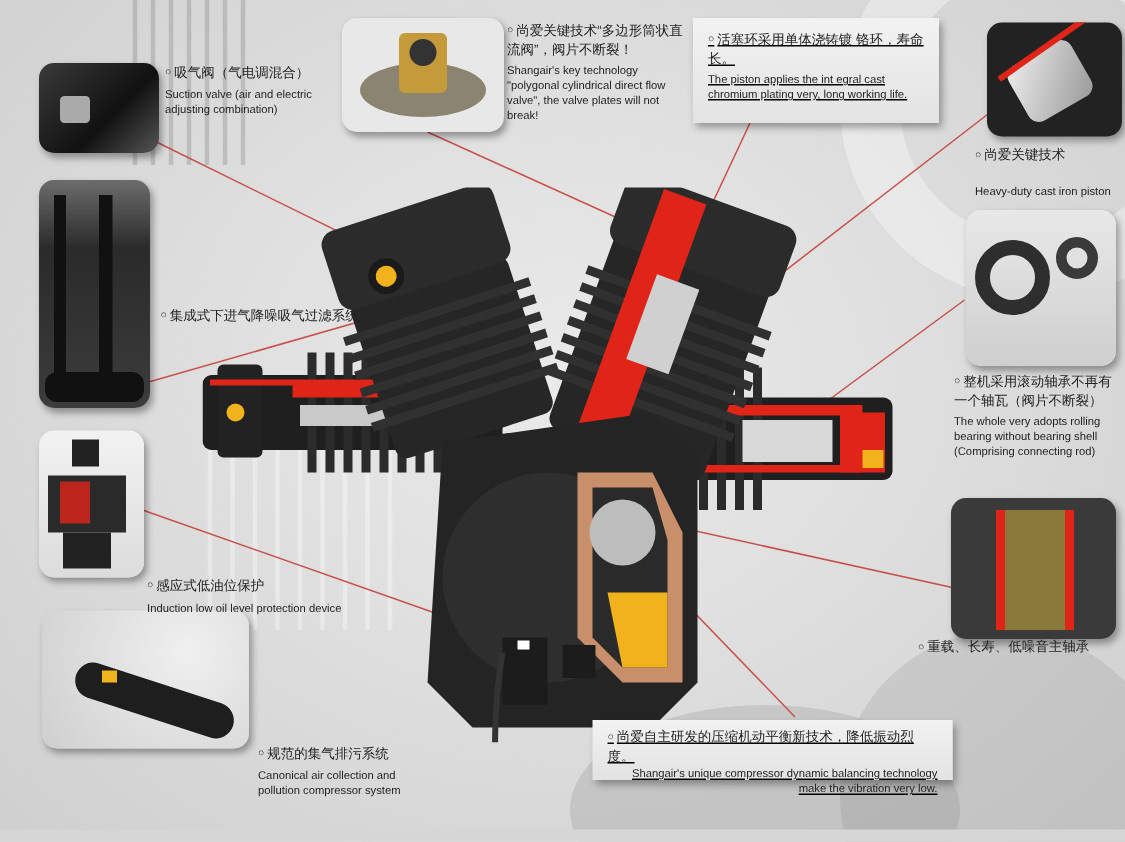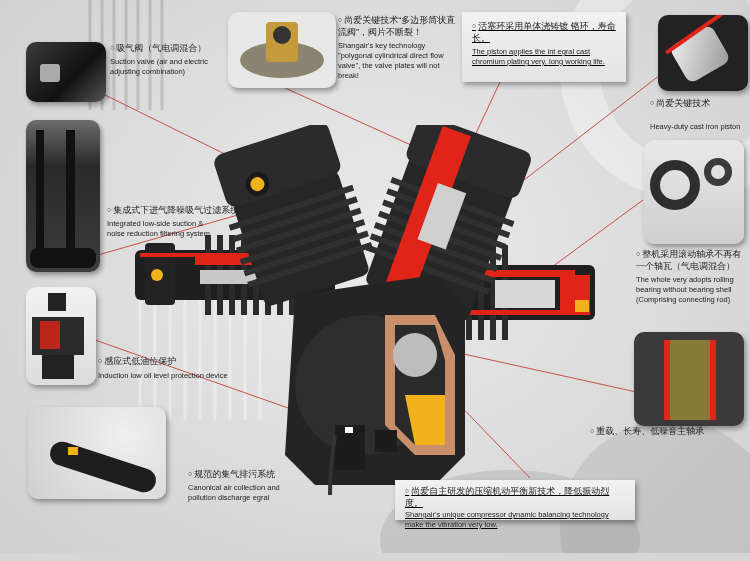--- a/index.html
+++ b/index.html
@@ -190,57 +190,56 @@
   <div class="card" style="left:462px;top:12px;width:164px;height:70px;">
     <div class="callout" style="position:static;">
       <div class="cn">活塞环采用单体浇铸镀 铬环，寿命长。</div>
       <div class="en">The piston applies the int  egral cast chromium plating very, long working life.</div>
     </div>
   </div>
 
   <div class="card" style="left:395px;top:480px;width:240px;height:40px;padding:5px 10px;">
     <div class="callout" style="position:static;">
       <div class="cn">尚爱自主研发的压缩机动平衡新技术，降低振动烈度。</div>
-      <div class="en" style="margin-top:1px;">Shangair's unique compressor dynamic   balancing technology make the vibration very low.</div>
+      <div class="en" style="margin-top:1px;text-align:right;">Shangair's unique compressor dynamic   balancing technology make the vibration very low.</div>
     </div>
   </div>
 
   <div class="callout" style="left:338px;top:14px;width:120px;">
     <div class="cn">尚爱关键技术“多边形筒状直流阀”，阀片不断裂！</div>
     <div class="en">Shangair's key technology "polygonal cylindrical direct flow valve", the valve plates will not break!</div>
   </div>
 
   <div class="callout" style="left:110px;top:42px;width:110px;">
     <div class="cn">吸气阀（气电调混合）</div>
     <div class="en">Suction valve (air and electric adjusting combination)</div>
   </div>
 
   <div class="callout" style="left:650px;top:97px;width:100px;">
     <div class="cn">尚爱关键技术</div>
     <div class="en" style="margin-top:13px;">Heavy-duty cast iron piston</div>
   </div>
 
   <div class="callout" style="left:107px;top:168px;width:160px;margin-top:36px;">
     <div class="cn">集成式下进气降噪吸气过滤系统</div>
-    <div class="en" style="width:110px;">Integrated low-side suction &amp; noise reduction filtering system</div>
   </div>
 
   <div class="callout" style="left:636px;top:248px;width:112px;">
-    <div class="cn">整机采用滚动轴承不再有一个轴瓦（气电调混合）</div>
+    <div class="cn">整机采用滚动轴承不再有一个轴瓦（阀片不断裂）</div>
     <div class="en">The whole very adopts rolling bearing without bearing shell (Comprising connecting rod)</div>
   </div>
 
-  <div class="callout" style="left:98px;top:355px;width:150px;">
+  <div class="callout" style="left:98px;top:384px;width:150px;">
     <div class="cn">感应式低油位保护</div>
     <div class="en" style="margin-top:4px;">Induction low oil level protection device</div>
   </div>
 
-  <div class="callout" style="left:590px;top:425px;width:124px;">
+  <div class="callout" style="left:612px;top:425px;width:124px;">
     <div class="cn">重载、长寿、低噪音主轴承</div>
   </div>
 
-  <div class="callout" style="left:172px;top:468px;width:110px;margin-left:16px;">
+  <div class="callout" style="left:172px;top:496px;width:110px;">
     <div class="cn">规范的集气排污系统</div>
-    <div class="en">Canonical air collection and pollution discharge egral</div>
+    <div class="en">Canonical air collection and pollution compressor system</div>
   </div>
 
   <div class="bottom-bar"></div>
 </div>
 
 </body></html>

